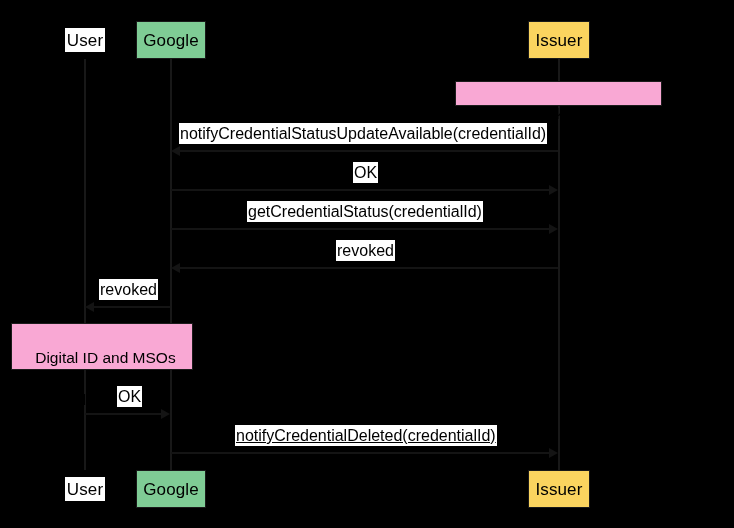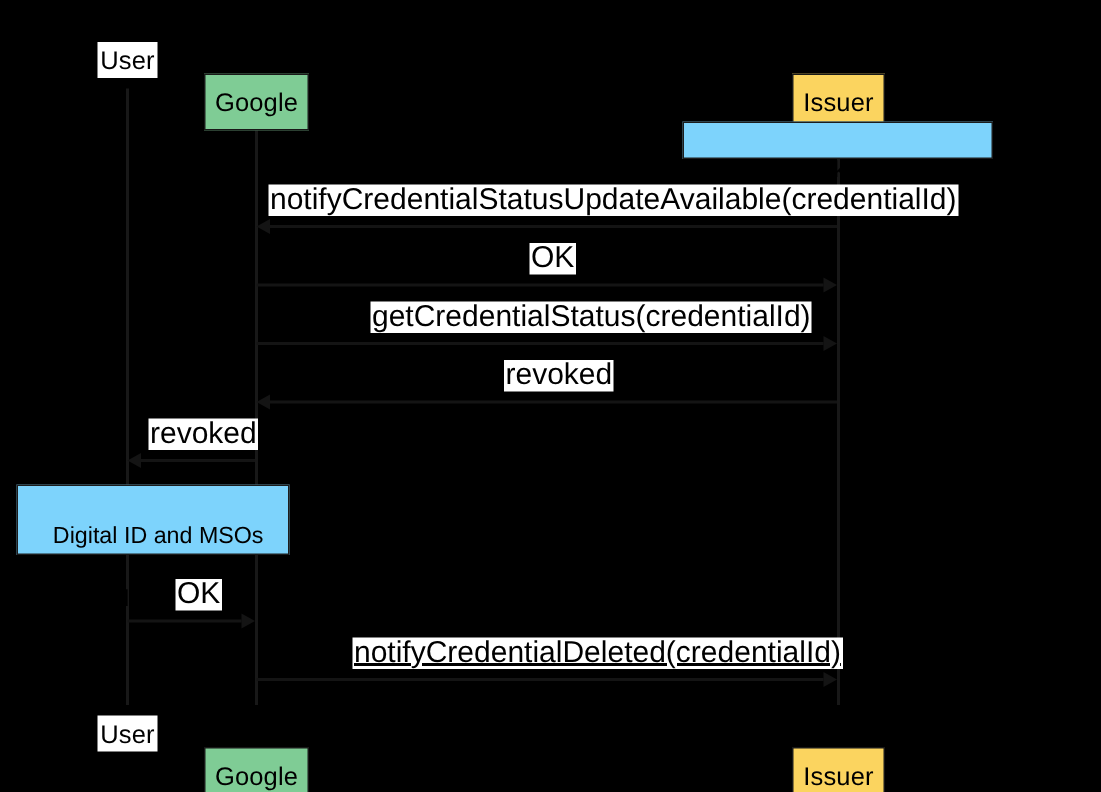--- a/index.html
+++ b/index.html
@@ -35,46 +35,45 @@
     justify-content: center;
     box-sizing: border-box;
     color: #000000;
     font-size: 17px;
     line-height: 1;
     letter-spacing: 0.1px;
     white-space: nowrap;
   }
   .actor-box.filled {
     border: 1px solid #191919;
-    margin-top: 28px;
   }
   .actor-box.plain {
     background: #ffffff;
     padding: 0 1px;
   }
 
   
   .note {
     position: absolute;
     box-sizing: border-box;
-    background: #7dd3fc;
+    background: #f9a8d4;
     border: 1px solid #1c1c1c;
     color: #000000;
     font-size: 15.5px;
     line-height: 21px;
     padding: 2px 6px;
     white-space: pre;
   }
 
   
   .msg {
     position: absolute;
     background: #ffffff;
     color: #000000;
-    font-size: 20px;
+    font-size: 16px;
     line-height: 21px;
     height: 21px;
     padding: 0 1px;
     white-space: nowrap;
     box-sizing: border-box;
   }
 
   
   .arrow-line {
     position: absolute;

